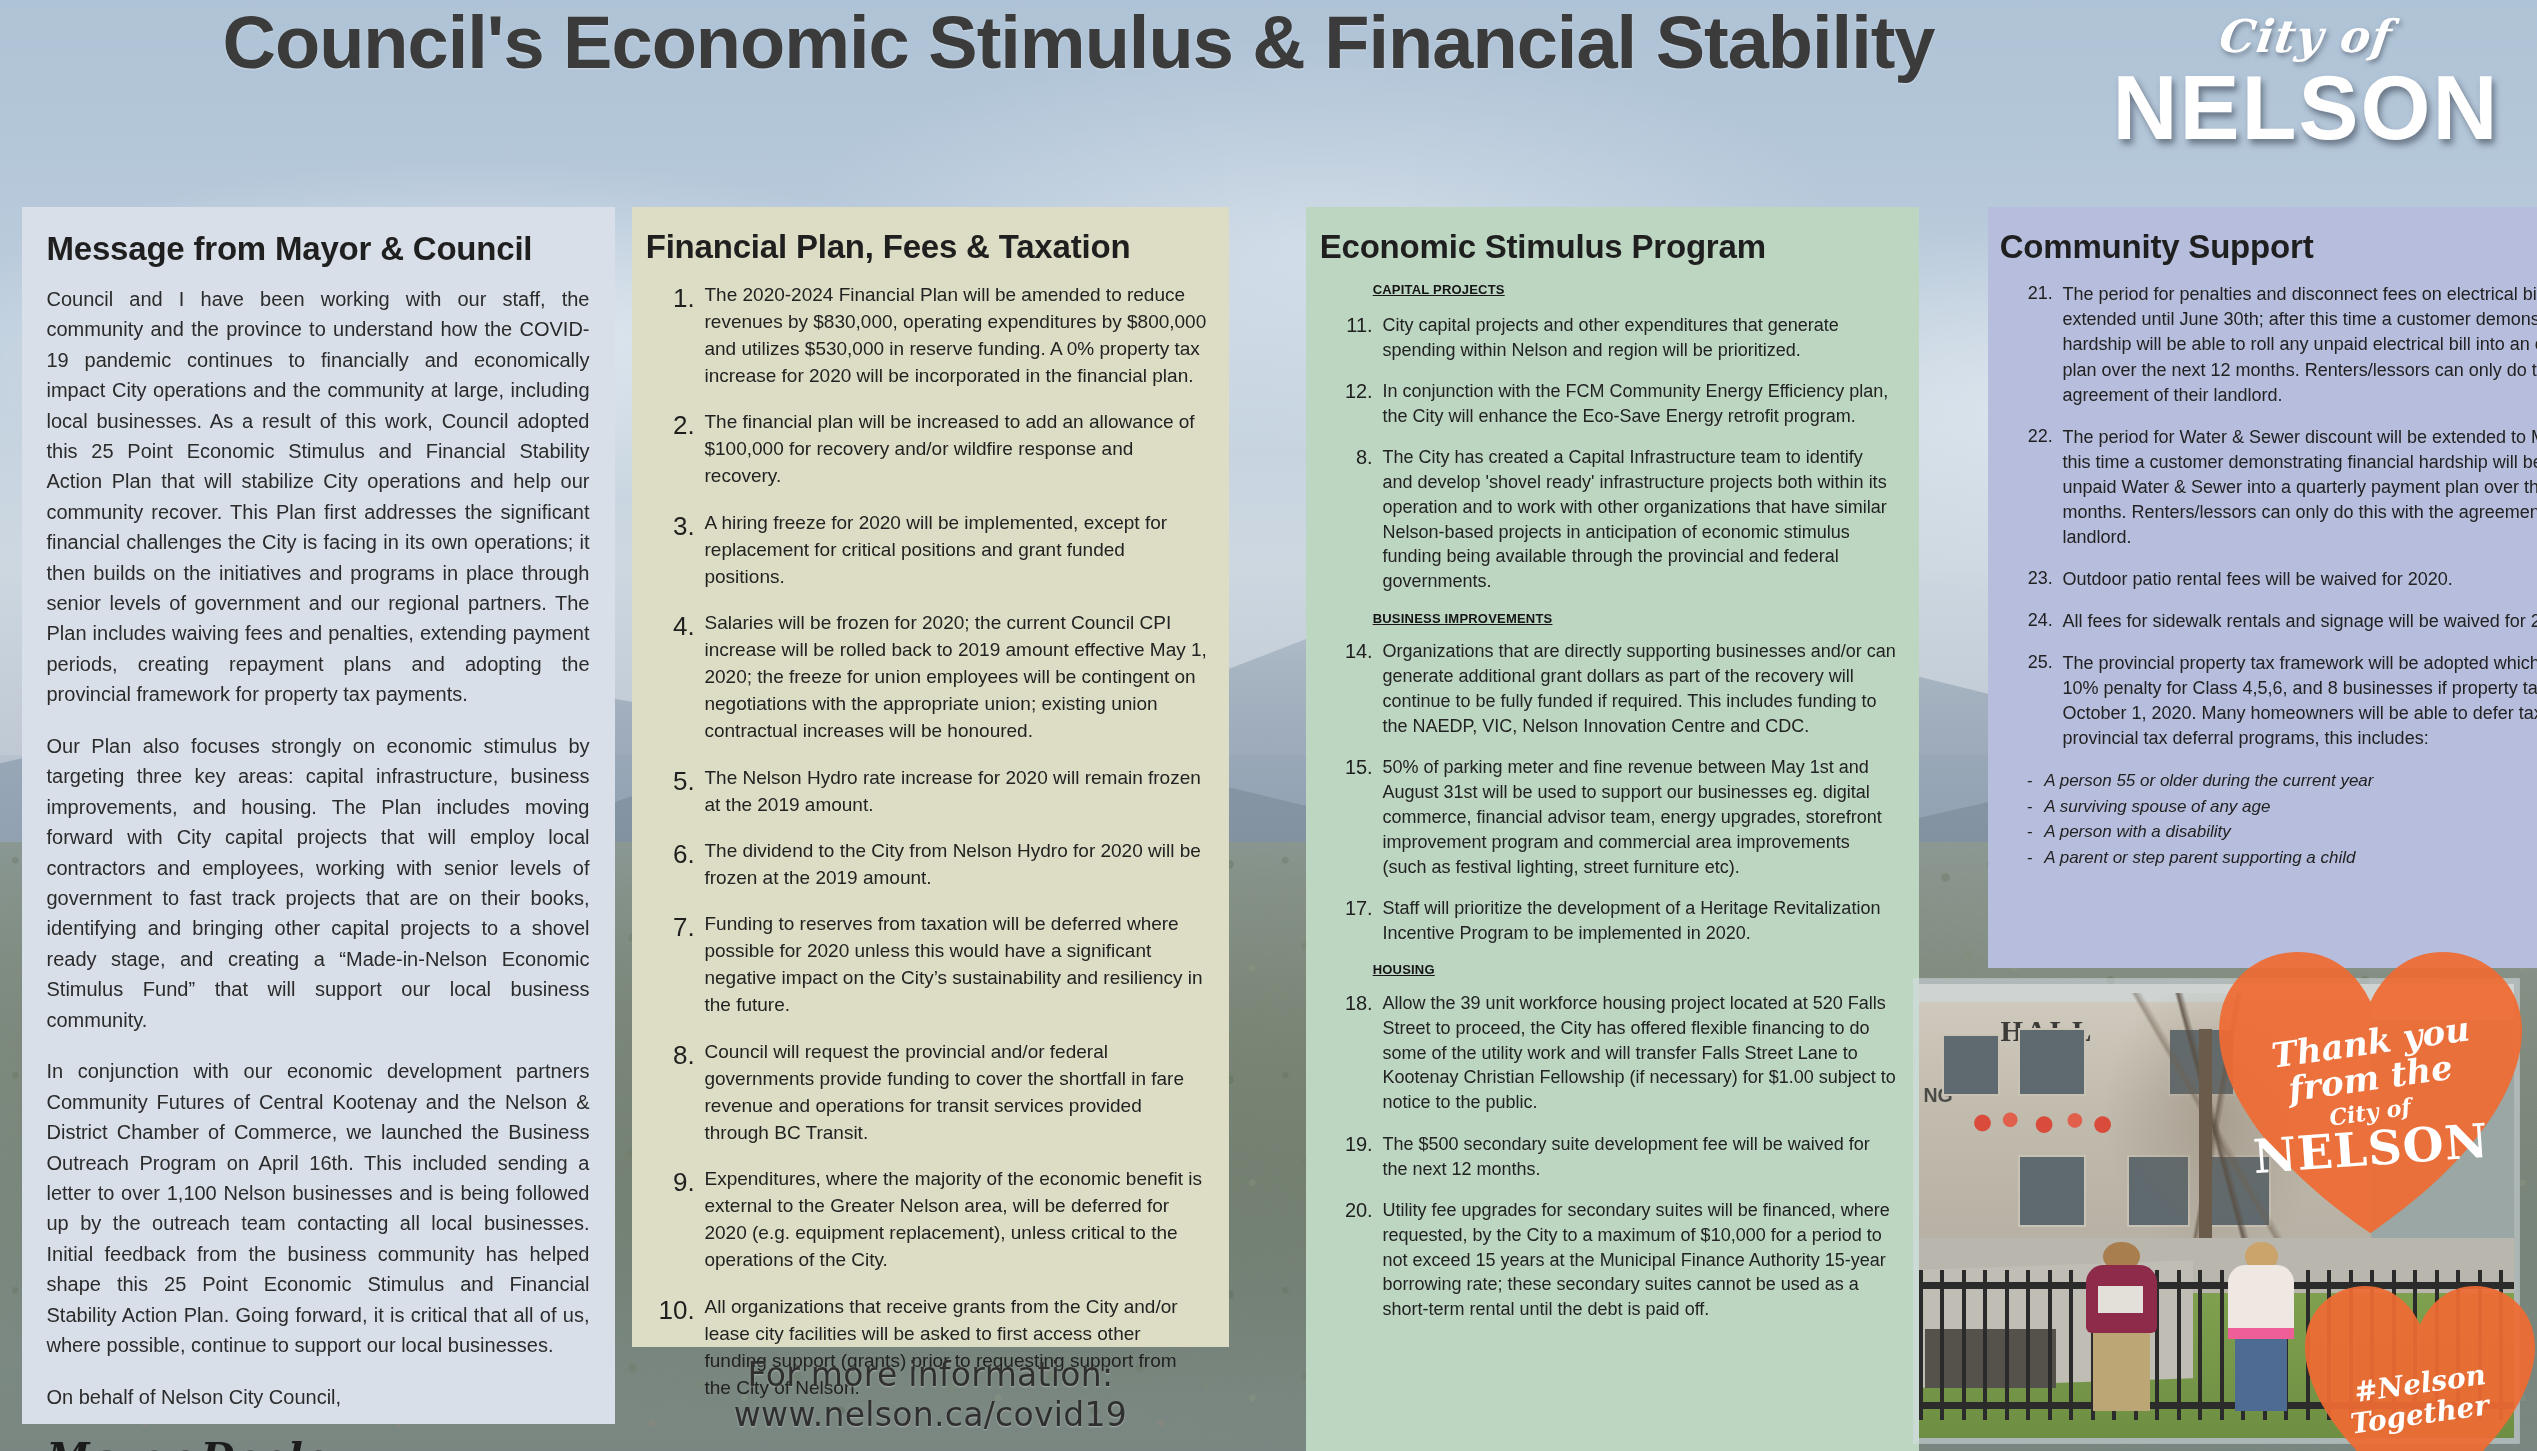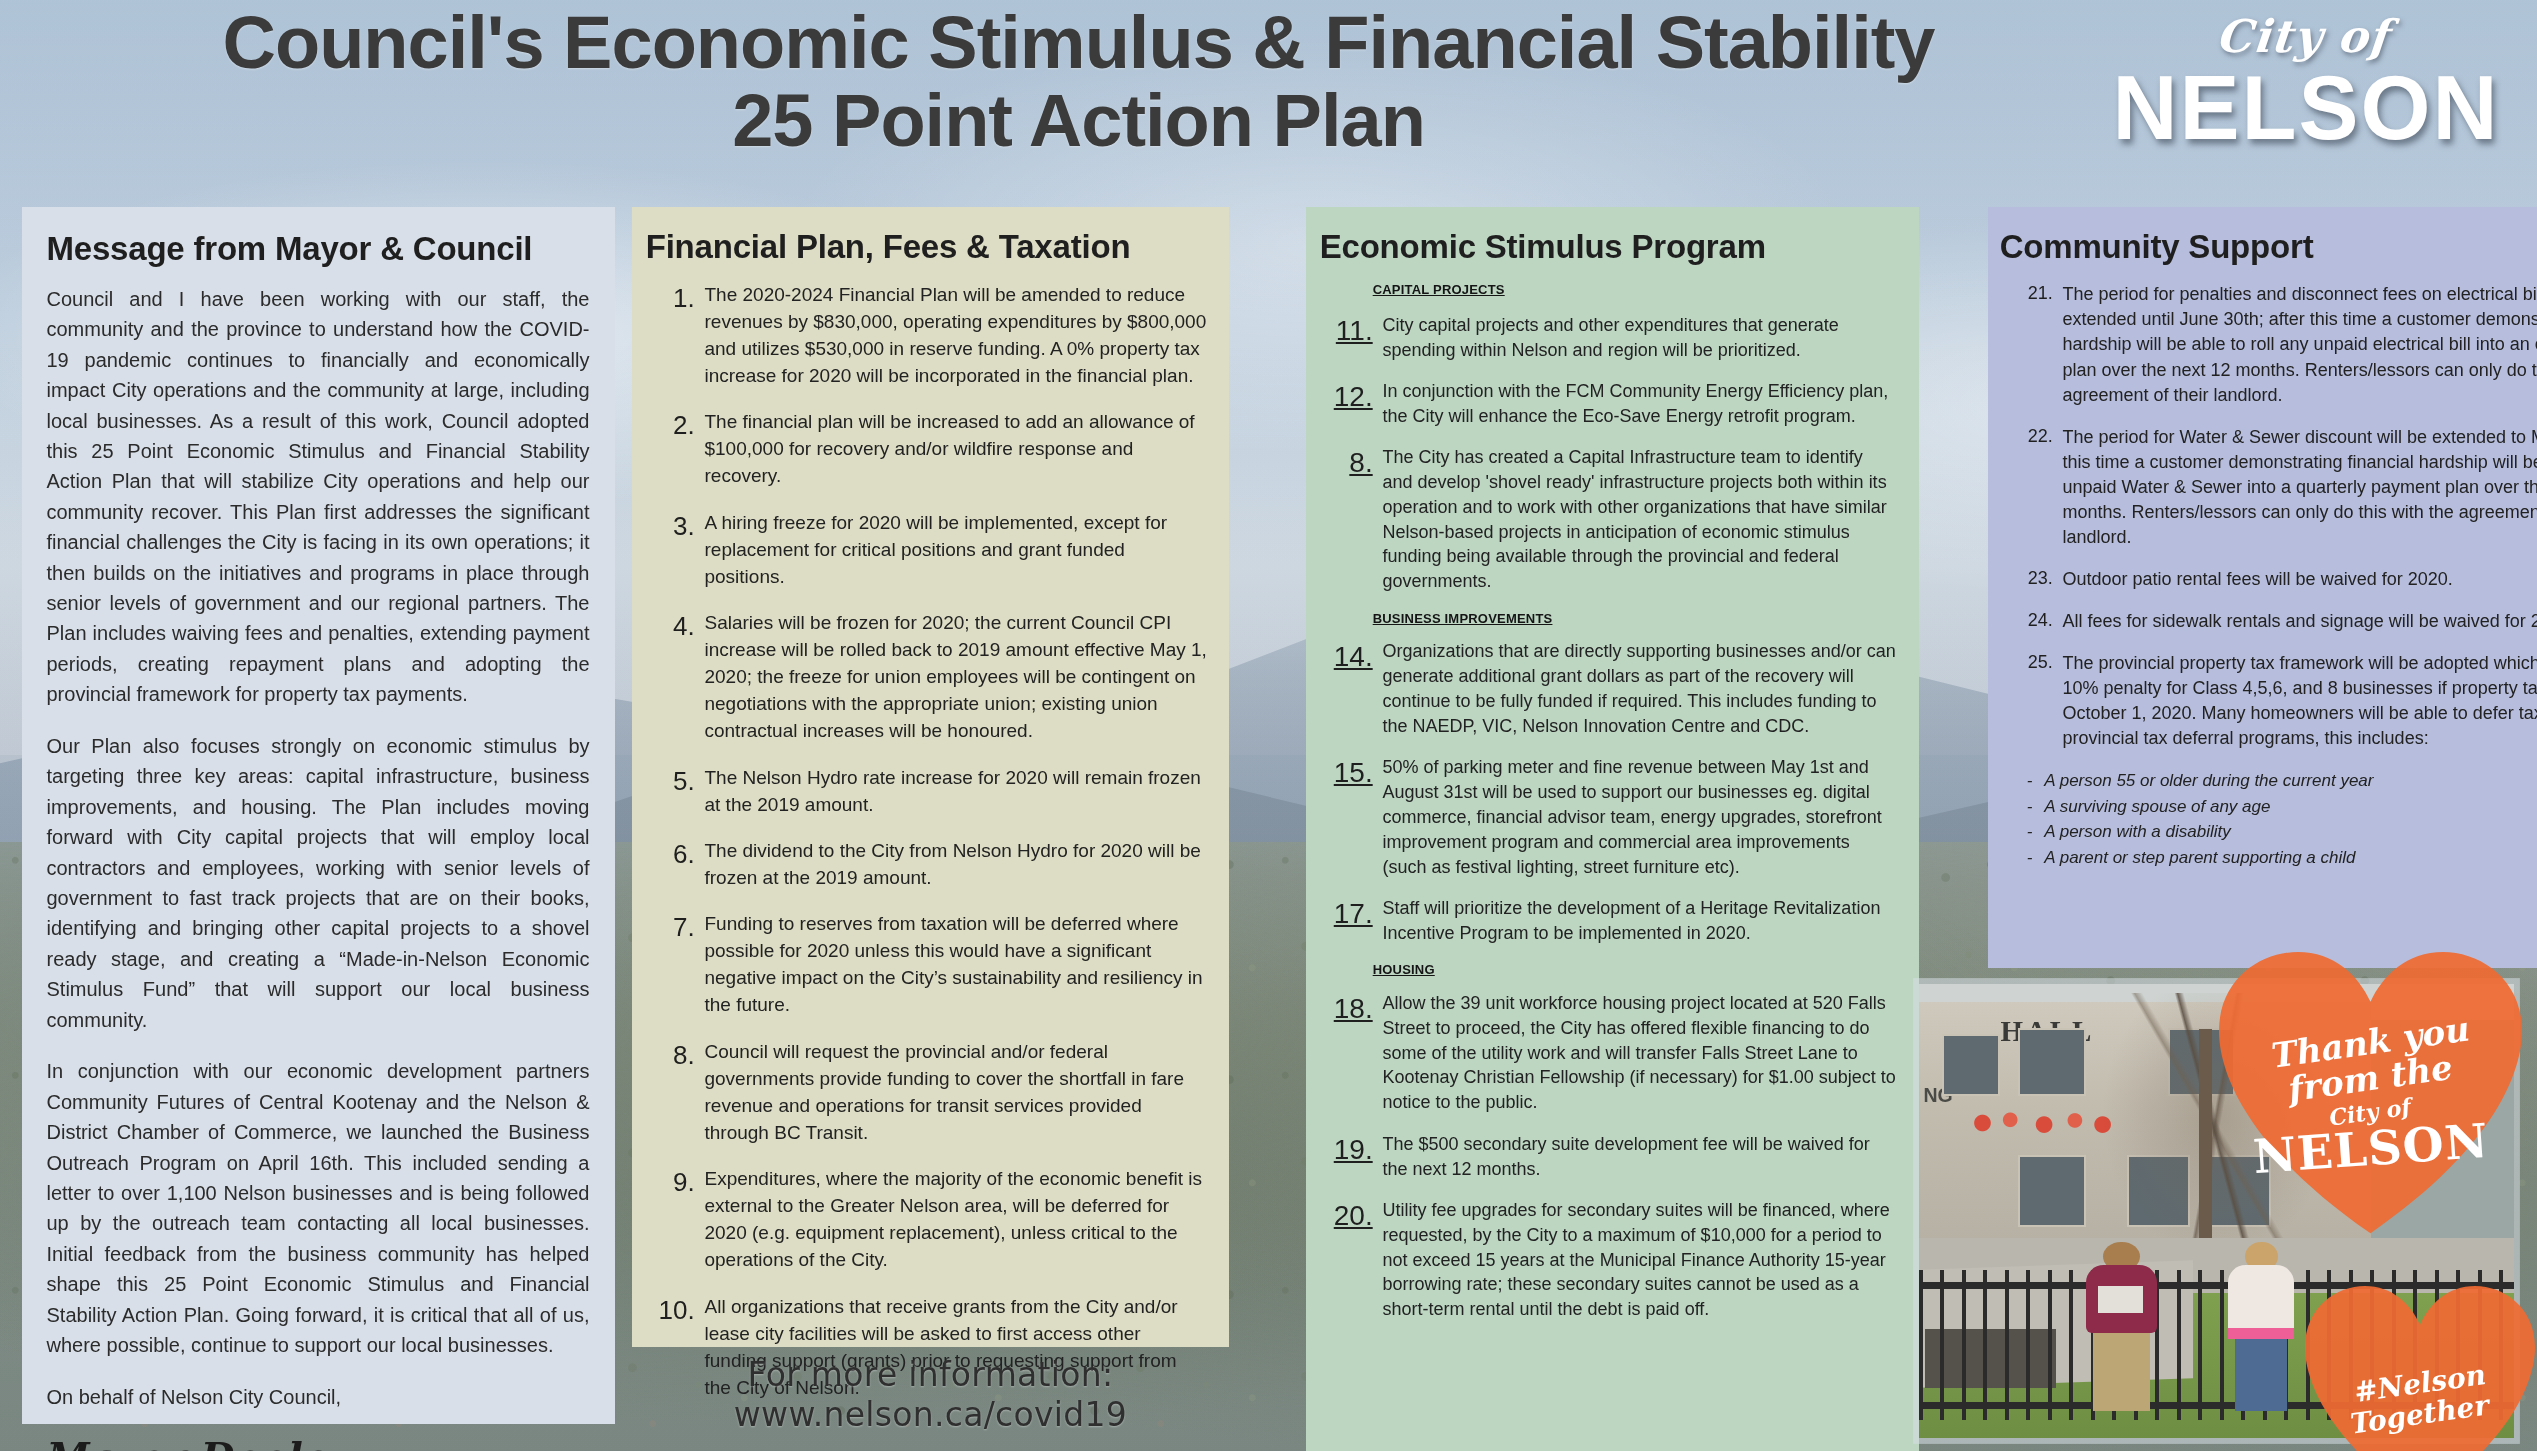--- a/index.html
+++ b/index.html
@@ -148,21 +148,21 @@
   }
 
   
   #col2 .col-inner{padding:15.6px 21.5px 19.5px 13.7px;}
   #col2 ol.plist li .num{width:49px;font-size:26px;}
   #col2 ol.plist li .txt{font-size:19px;line-height:1.42;}
   #col2 ol.plist li{margin-bottom:19.5px;}
 
   
   #col3 .col-inner{padding:15.6px 21.5px 19.5px 13.7px;}
-  #col3 ol.plist li .num{width:53px;font-size:28px;text-decoration:underline;}
+  #col3 ol.plist li .num{width:53px;font-size:20px;}
   #col3 ol.plist li .txt{font-size:18px;line-height:1.38;}
   #col3 ol.plist li{margin-bottom:16.6px;}
   .subhead{
     font-weight:bold;font-size:13px;color:#151515;
     text-decoration:underline;margin:3.9px 0 13.7px 53px;letter-spacing:0.2px;
   }
   .subhead.tight{margin-top:2px;margin-bottom:15.6px;}
 
   
   #col4 .col-inner{padding:15.6px 17.6px 15.6px 11.7px;}
@@ -275,21 +275,20 @@
   <div class="ridge1"></div>
   <div class="ridge2"></div>
   <div class="forest"></div>
   <div class="speckle"></div>
   <div class="vign"></div>
 </div>
 
 <div id="header">
   <div class="title-block">
     <span class="title-l1">Council's Economic Stimulus &amp; Financial Stability</span>
-    <span class="title-l2">25 Point Action Plan</span>
   </div>
   <div class="logo">
     <span class="cityof">City of</span>
     <span class="nelson">NELSON</span>
   </div>
 </div>
 
 <div id="cols">
 
   <div class="col" id="col1">

